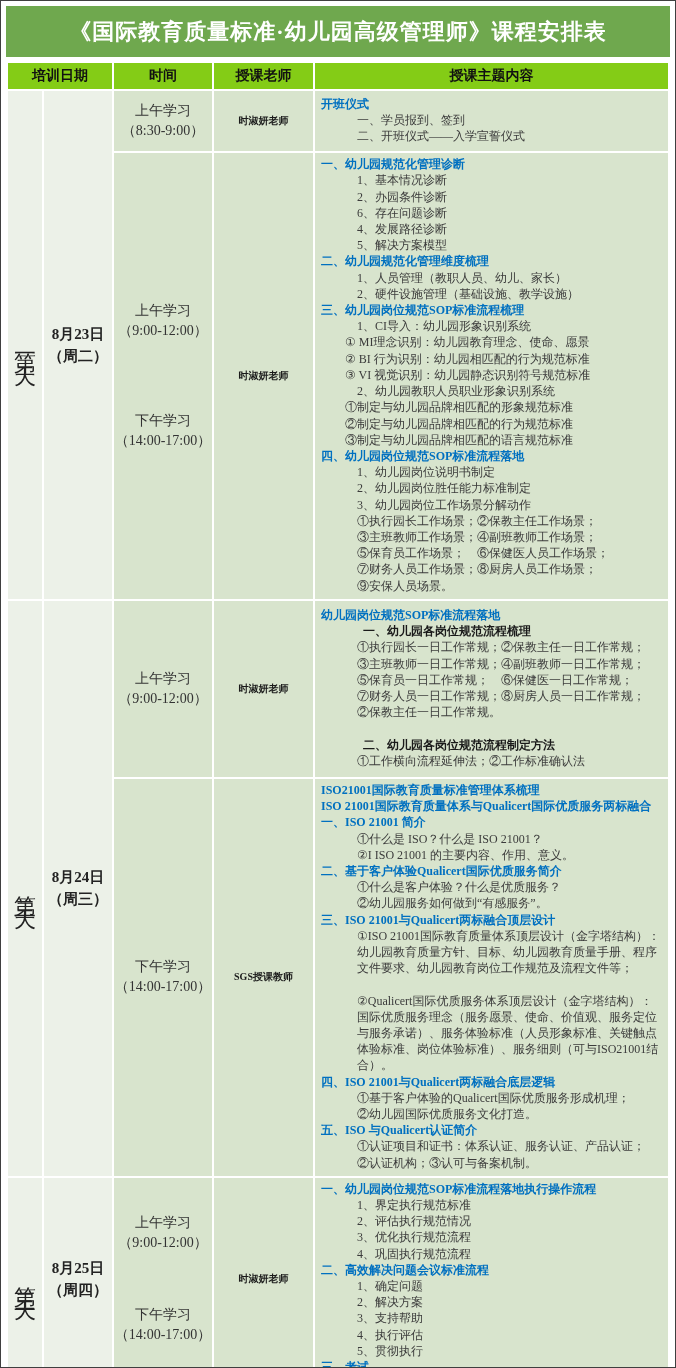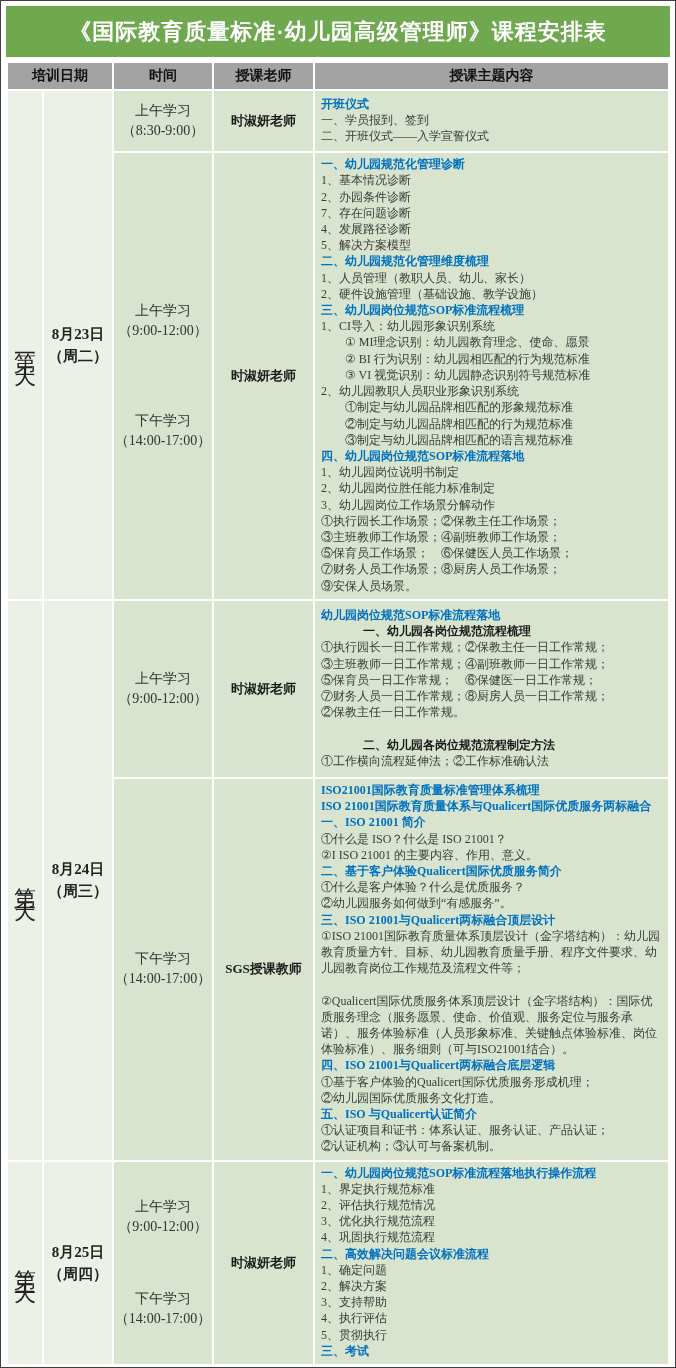--- a/index.html
+++ b/index.html
@@ -33,21 +33,21 @@
     table-layout:fixed;
     width:664px;
   }
   col.c-day{width:34px;}
   col.c-date{width:68px;}
   col.c-time{width:98px;}
   col.c-teach{width:99px;}
   col.c-content{width:353px;}
   th,td{padding:0;margin:0;vertical-align:middle;}
   th.h{
-    background:#a3a3a3;
+    background:#84cc16;
     height:26px;
     font-size:14px;
     font-weight:bold;
     color:#111111;
     text-align:center;
   }
   td.daycol{
     background:#ecf1e8;
     text-align:center;
   }
@@ -78,35 +78,35 @@
     justify-content:center;
     height:100%;
     gap:8px;
   }
   .time-wrap.biggap{gap:70px;}
   .time-wrap.medgap{gap:52px;}
   .time-block{line-height:20px;}
   td.teachcol{
     background:#d8e4cd;
     text-align:center;
-    font-size:13px;
+    font-size:10px;
     font-weight:bold;
     color:#1a1a1a;
   }
   td.contentcol{
     background:#d8e4cd;
     text-align:left;
     font-size:12px;
     color:#3b3b3b;
     padding:3px 4px 5px 6px;
   }
   .line{line-height:16.2px;min-height:16.2px;white-space:normal;}
   .line-blue{color:#0070c0;font-weight:bold;}
   .line-bold{color:#1a1a1a;font-weight:bold;margin-left:42px;}
-  .line-n{color:#3b3b3b;}
+  .line-n{color:#3b3b3b;margin-left:36px;}
   .line-ni{color:#3b3b3b;padding-left:24px;}
   .line-blank{height:16.2px;}
 </style>
 </head>
 <body>
 
 <div class="page">
   <div class="title-bar">《国际教育质量标准·幼儿园高级管理师》课程安排表</div>
 
   <table class="sched">
@@ -164,21 +164,21 @@
                 <div>（14:00-17:00）</div>
               </div>
             </div>
       </td>
       <td class="teachcol">时淑妍老师</td>
       <td class="contentcol">
         <div>
               <div class="line line-blue">一、幼儿园规范化管理诊断</div>
               <div class="line line-n">1、基本情况诊断</div>
               <div class="line line-n">2、办园条件诊断</div>
-              <div class="line line-n">7、存在问题诊断</div>
+              <div class="line line-n">6、存在问题诊断</div>
               <div class="line line-n">4、发展路径诊断</div>
               <div class="line line-n">5、解决方案模型</div>
               <div class="line line-blue">二、幼儿园规范化管理维度梳理</div>
               <div class="line line-n">1、人员管理（教职人员、幼儿、家长）</div>
               <div class="line line-n">2、硬件设施管理（基础设施、教学设施）</div>
               <div class="line line-blue">三、幼儿园岗位规范SOP标准流程梳理</div>
               <div class="line line-n">1、CI导入：幼儿园形象识别系统</div>
               <div class="line line-ni">① MI理念识别：幼儿园教育理念、使命、愿景</div>
               <div class="line line-ni">② BI 行为识别：幼儿园相匹配的行为规范标准</div>
               <div class="line line-ni">③ VI 视觉识别：幼儿园静态识别符号规范标准</div>

